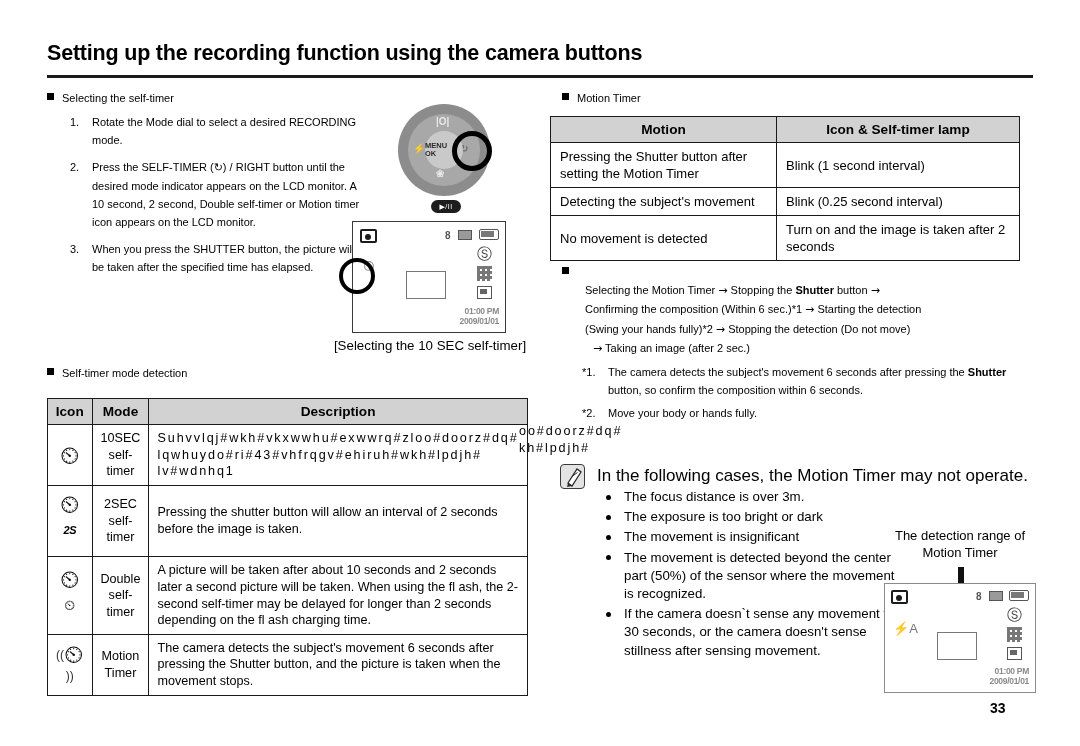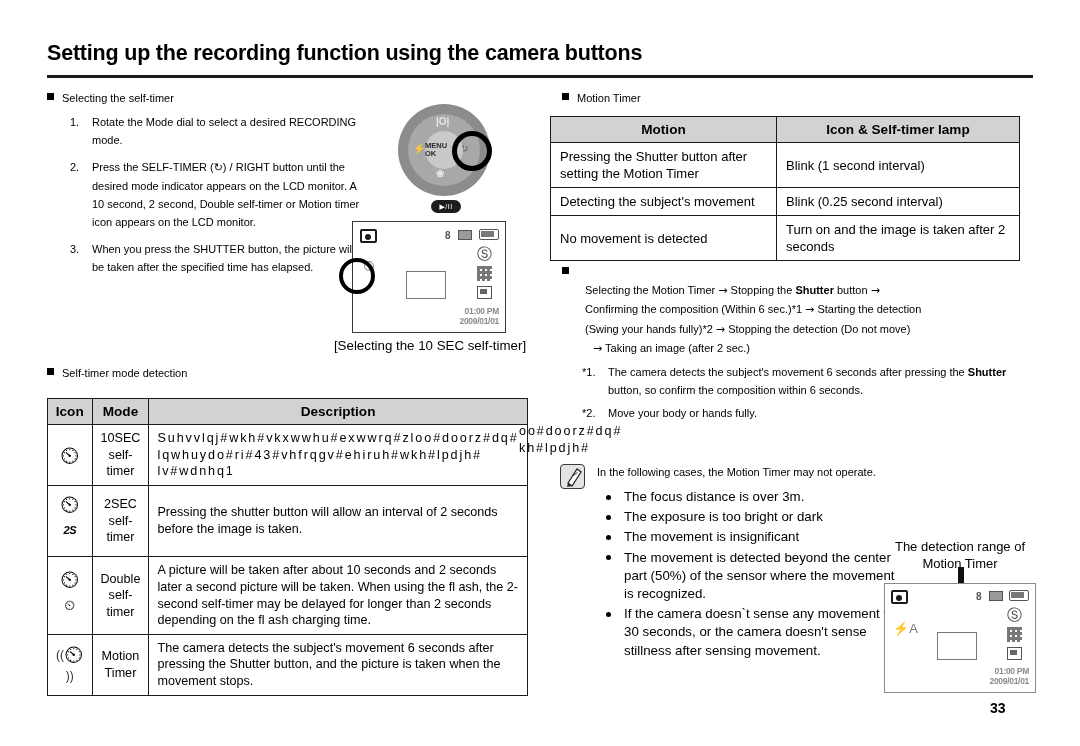--- a/index.html
+++ b/index.html
@@ -165,31 +165,31 @@
   }
 
   
   #tipbox { position:absolute; left:560px; top:462px; width:480px; }
   #tip-ico {
     position:absolute; left:0; top:2px; width:25px; height:25px;
     border:1.5px solid #3a3a3a; border-radius:4px; background:#e3e3e3;
     overflow:hidden;
   }
   #tip-ico svg { position:absolute; left:3px; top:2px; }
-  #tip-head { position:absolute; left:37px; top:4px; font-size:11px; white-space:nowrap; }
+  #tip-head { position:absolute; left:37px; top:4px; font-size:17px; white-space:nowrap; }
   #tip-list { position:absolute; left:44px; top:26px; width:300px; }
   .tip-li { position:relative; padding-left:20px; margin-bottom:2px; font-size:13.3px; line-height:18.2px; }
   .tip-li .dot {
     position:absolute; left:2px; top:6.5px; width:5px; height:5px;
     border-radius:50%; background:#000;
   }
 
   
   #det { position:absolute; left:876px; top:527px; width:168px; }
-  #det-cap { text-align:center; font-size:13px; line-height:17px;margin-top:11px; }
+  #det-cap { text-align:center; font-size:13px; line-height:17px; }
   #det-arrow { position:absolute; left:76px; top:40px; }
   #lcd2 { left:884px; top:583px; width:152px; height:110px; }
   #lcd2.lcd { position:absolute; border:1.2px solid #8a8a8a; }
 
   #pageno {
     position:absolute; left:990px; top:700px; font-size:14px; font-weight:bold;
   }
 </style>
 </head>
 <body>

